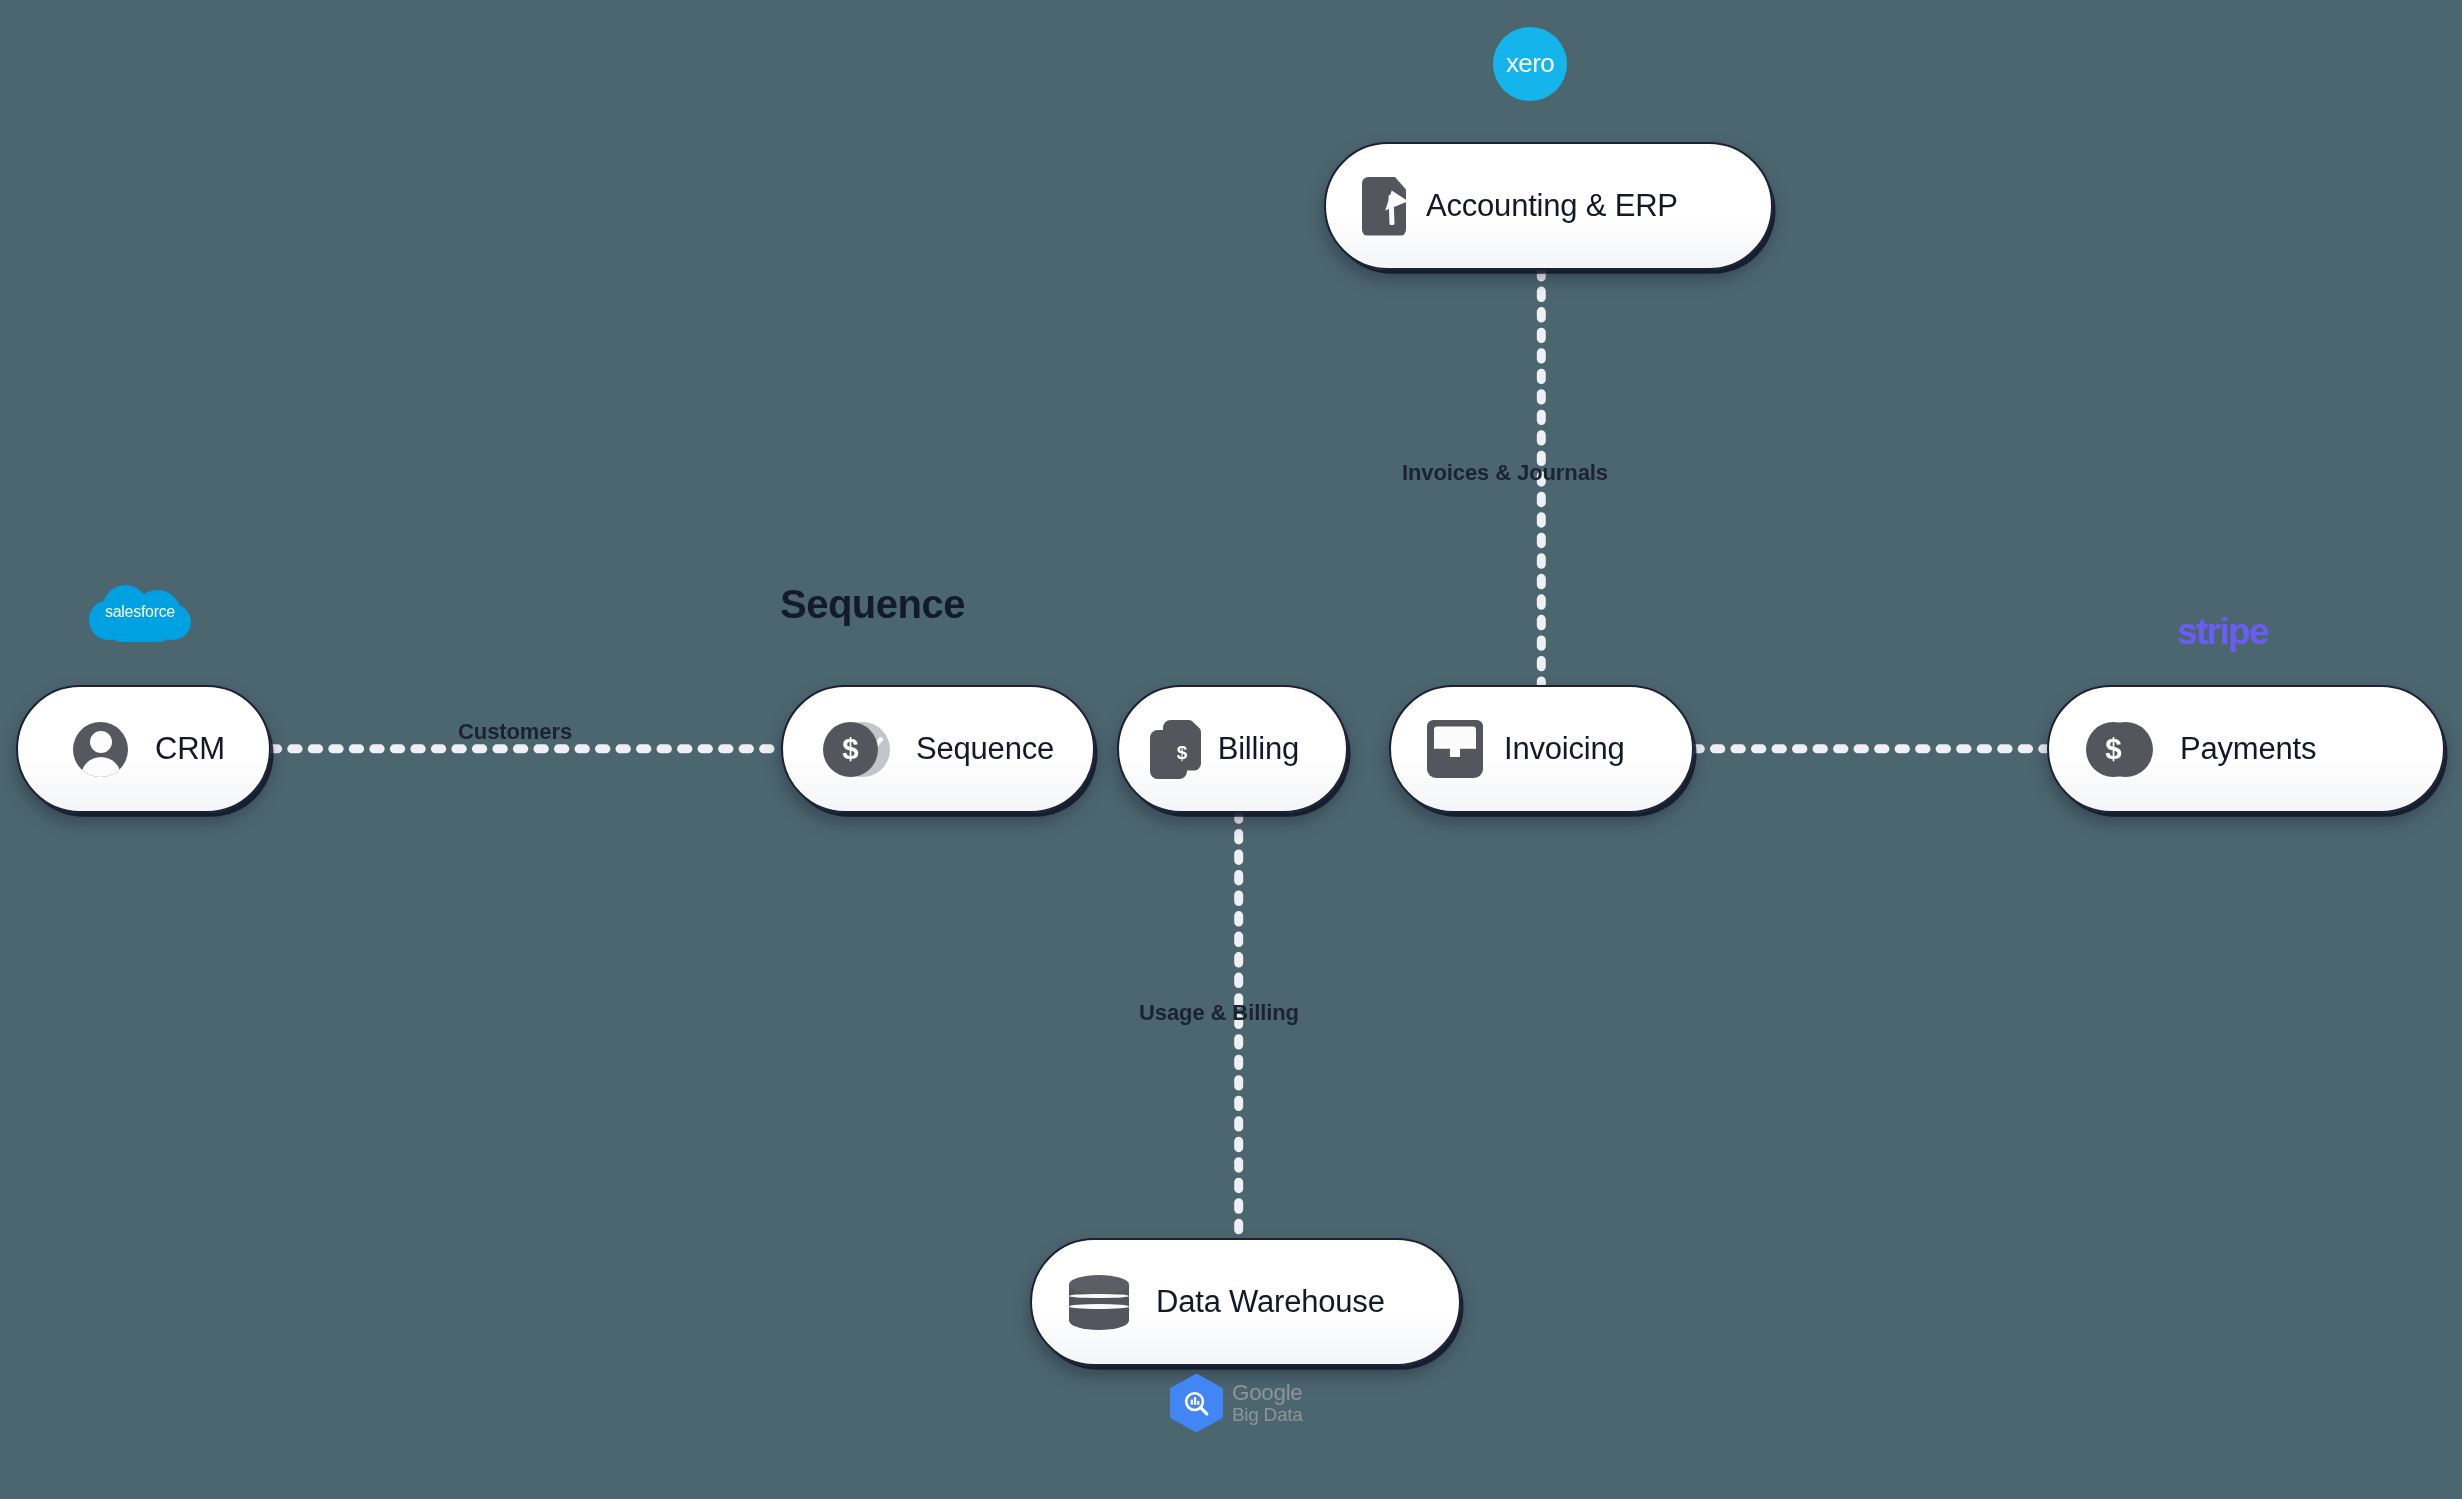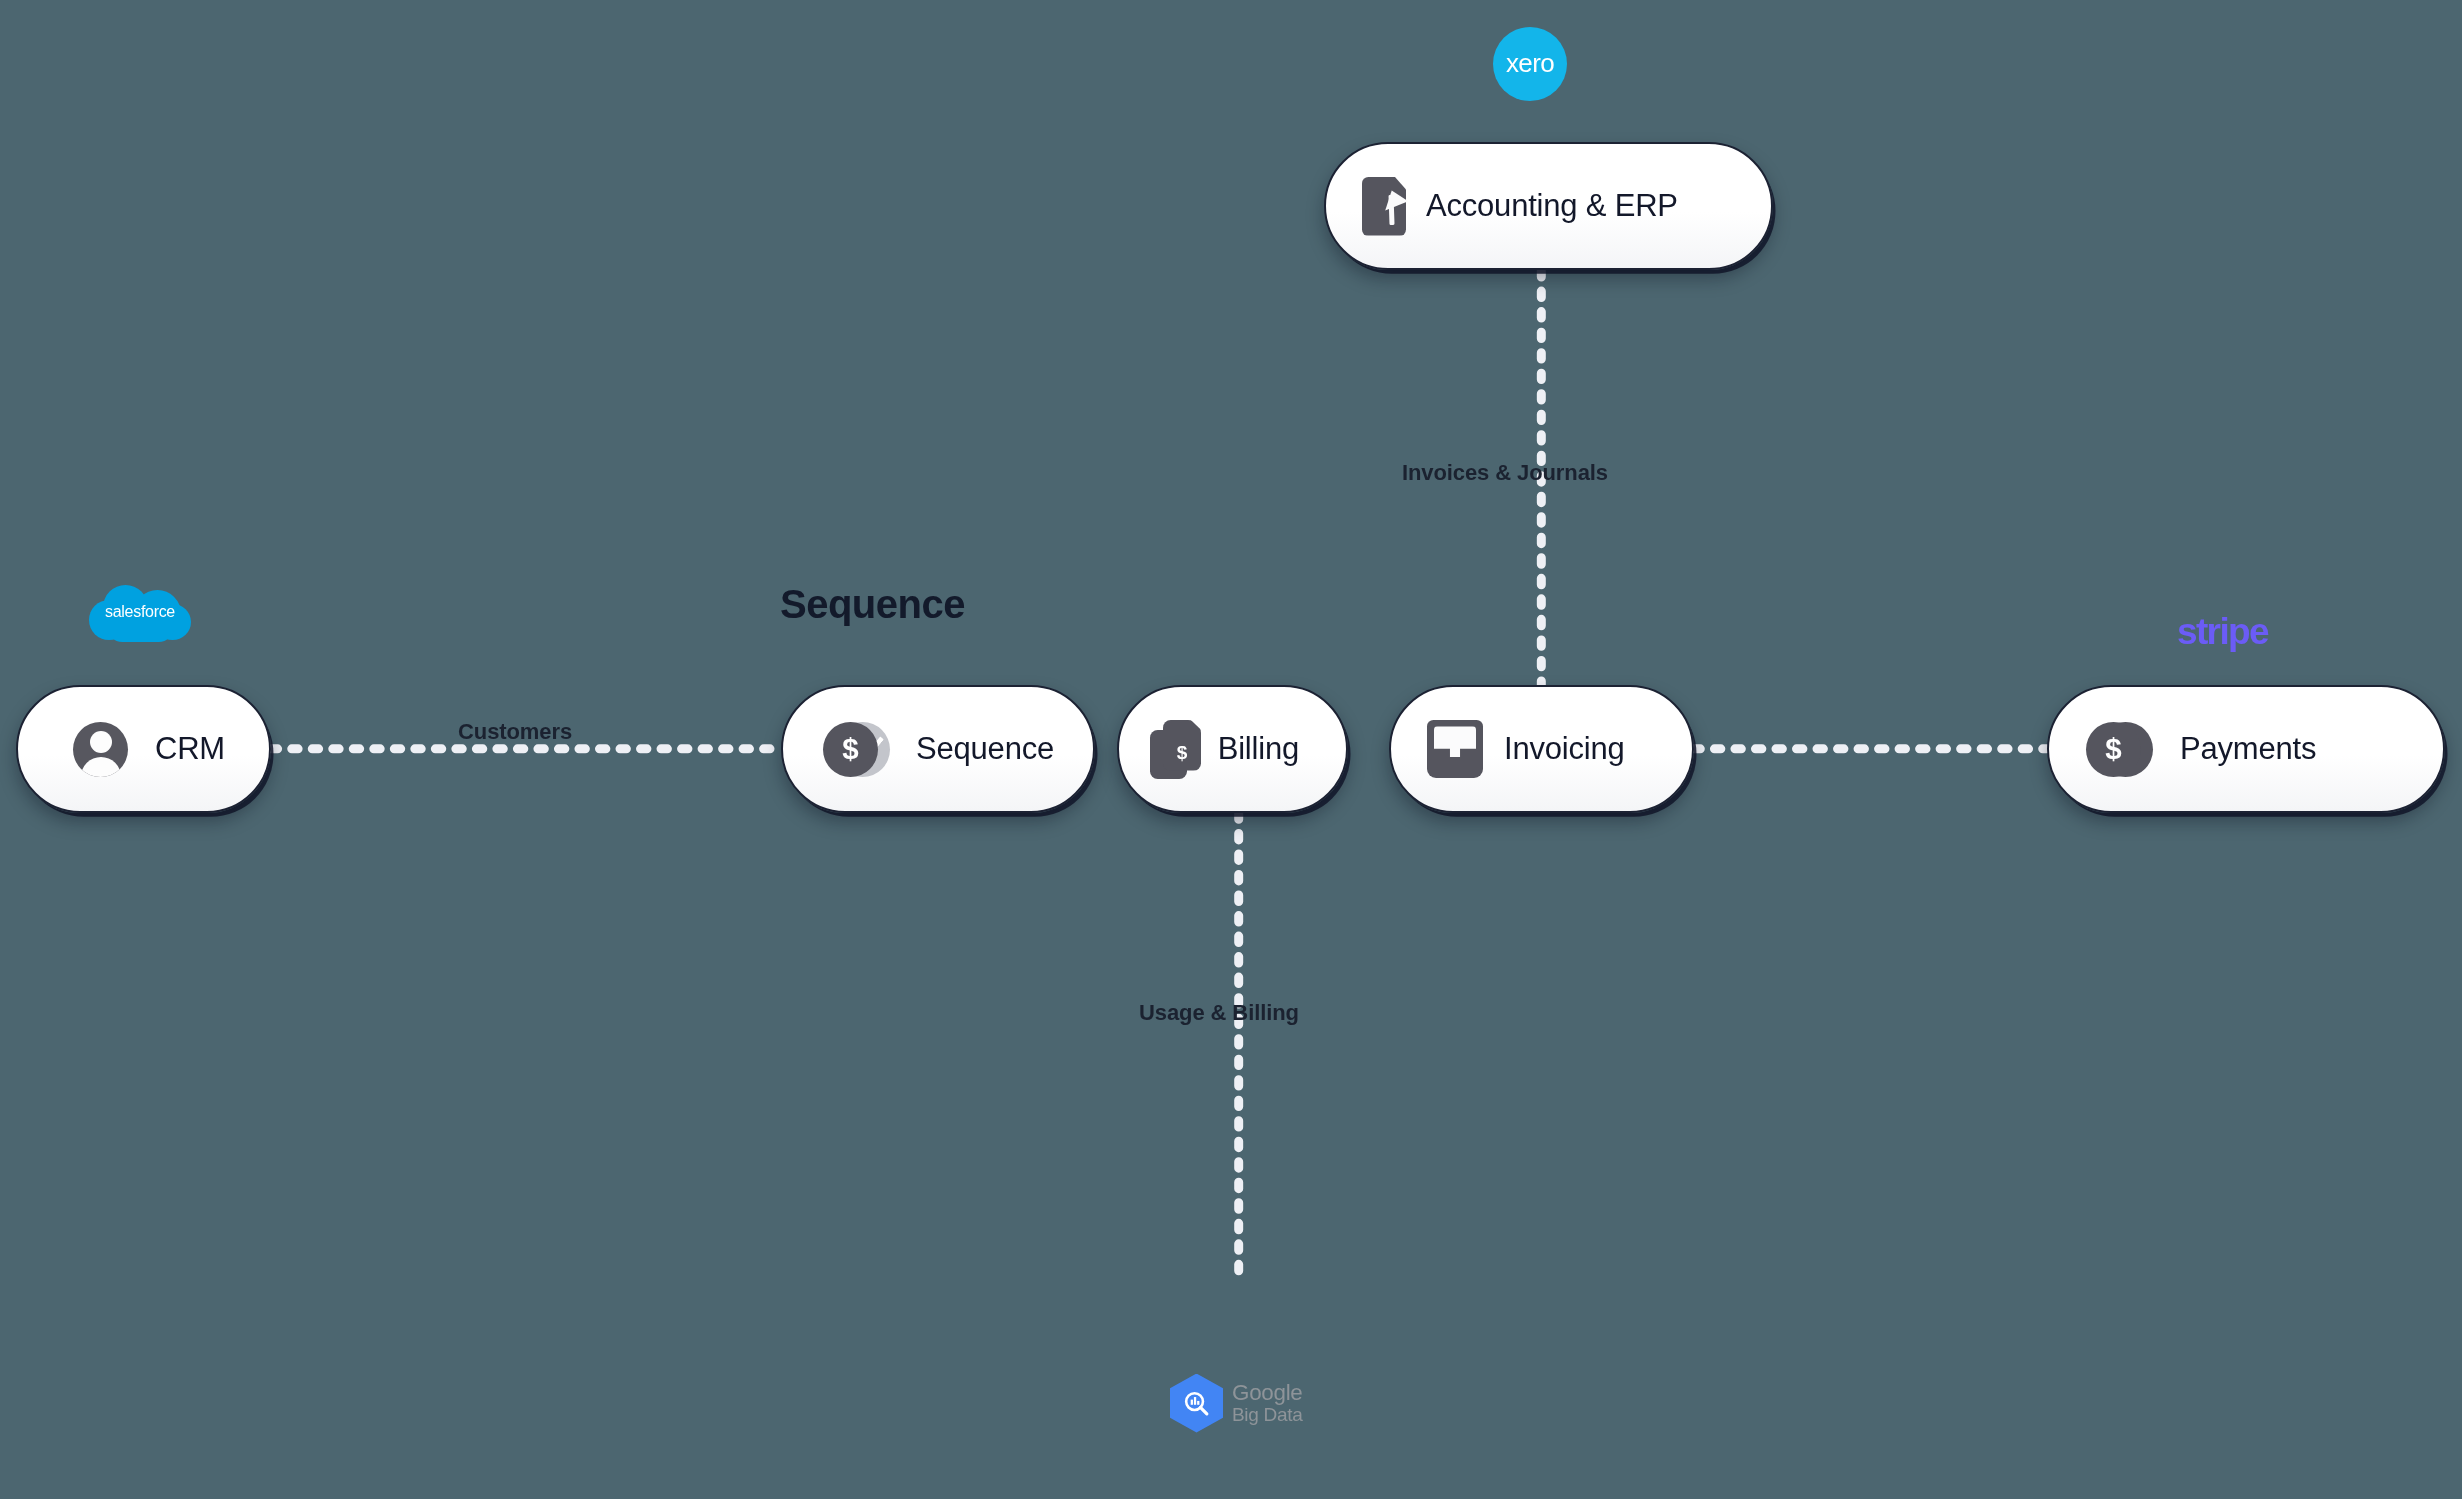--- a/index.html
+++ b/index.html
@@ -248,20 +248,32 @@
     <div class="node-icon">
       <div class="ic-doc">
         <div class="page"></div>
         <div class="cursor2"></div>
         <div class="cursor"></div>
       </div>
     </div>
     <div class="node-label">Accounting &amp; ERP</div>
   </div>
 
+  <div class="node" style="left:1030px;top:1238px;width:431px;height:128px;padding-left:37px;gap:27px;">
+    <div class="node-icon">
+      <div class="ic-db">
+        <div class="barrel"></div>
+        <div class="sep" style="top:19px;"></div>
+        <div class="sep" style="top:29.5px;"></div>
+        <div class="lay bottom"></div>
+        <div class="lay top"></div>
+      </div>
+    </div>
+    <div class="node-label">Data Warehouse</div>
+  </div>
 
   <div class="brand" id="brand-xero">
     <div class="xero-circle">
       <span class="xero-word">xero</span>
     </div>
   </div>
 
   <div class="brand" id="brand-salesforce">
     <div class="sf-cloud">
       <i style="left:3.8px;  top:19px; width:40px; height:40px;"></i>

